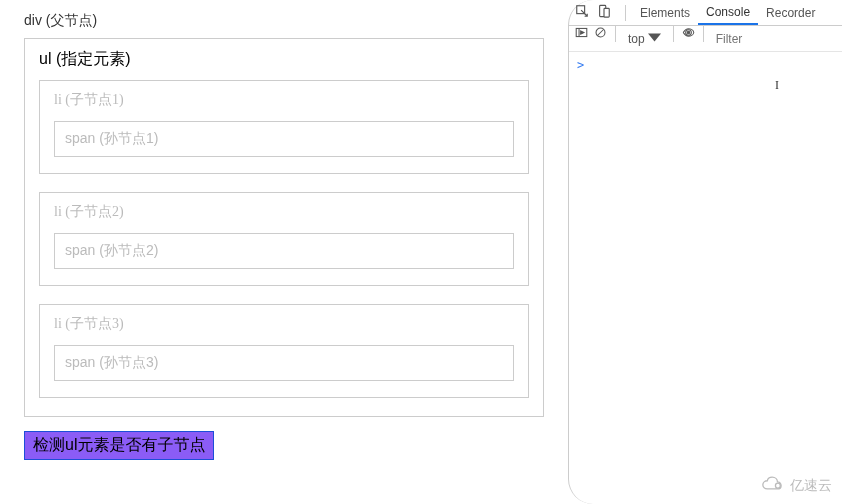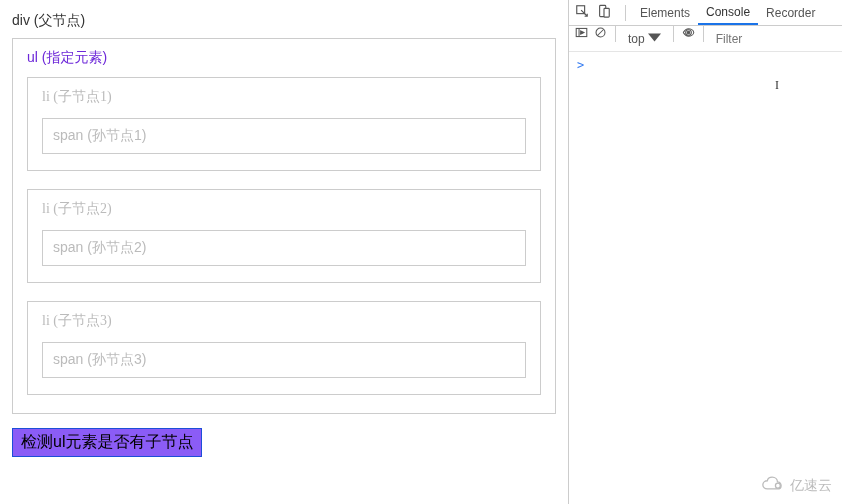--- a/index.html
+++ b/index.html
@@ -7,36 +7,36 @@
       font-family: Arial, "Microsoft YaHei", sans-serif;
       font-size: 13px;
       width: 842px;
       height: 504px;
       display: flex;
       background: #fff;
       overflow: hidden;
     }
     .left-panel {
       width: 568px;
-      padding: 12px 12px;
+      padding: 12px 24px;
       position: relative;
     }
     .parent-label {
       color: #333;
       font-size: 14px;
       margin-bottom: 8px;
     }
     .ul-box {
       border: 1px solid #ccc;
       padding: 10px 14px 18px 14px;
       margin-bottom: 14px;
     }
     .ul-label {
-      color: #6d28d9;
-      font-size: 14px;
+      color: #000000;
+      font-size: 16px;
       margin-bottom: 10px;
     }
     .li-box {
       border: 1px solid #ccc;
       margin-bottom: 18px;
       padding: 10px 14px 16px 14px;
     }
     .li-box:last-child { margin-bottom: 0; }
     .li-label {
       color: #bbb;
@@ -56,20 +56,21 @@
       background: #8b5cf6;
       border: 1px solid #1d4ed8;
       cursor: pointer;
     }
     .right-panel {
       flex: 1;
       border-left: 1px solid #ccc;
       display: flex;
       flex-direction: column;
       position: relative;
+      border-radius: 25px;
     }
     .dev-tabs {
       display: flex;
       align-items: center;
       height: 26px;
       border-bottom: 1px solid #ccc;
       font-size: 12px;
       color: #555;
       padding-left: 6px;
     }

